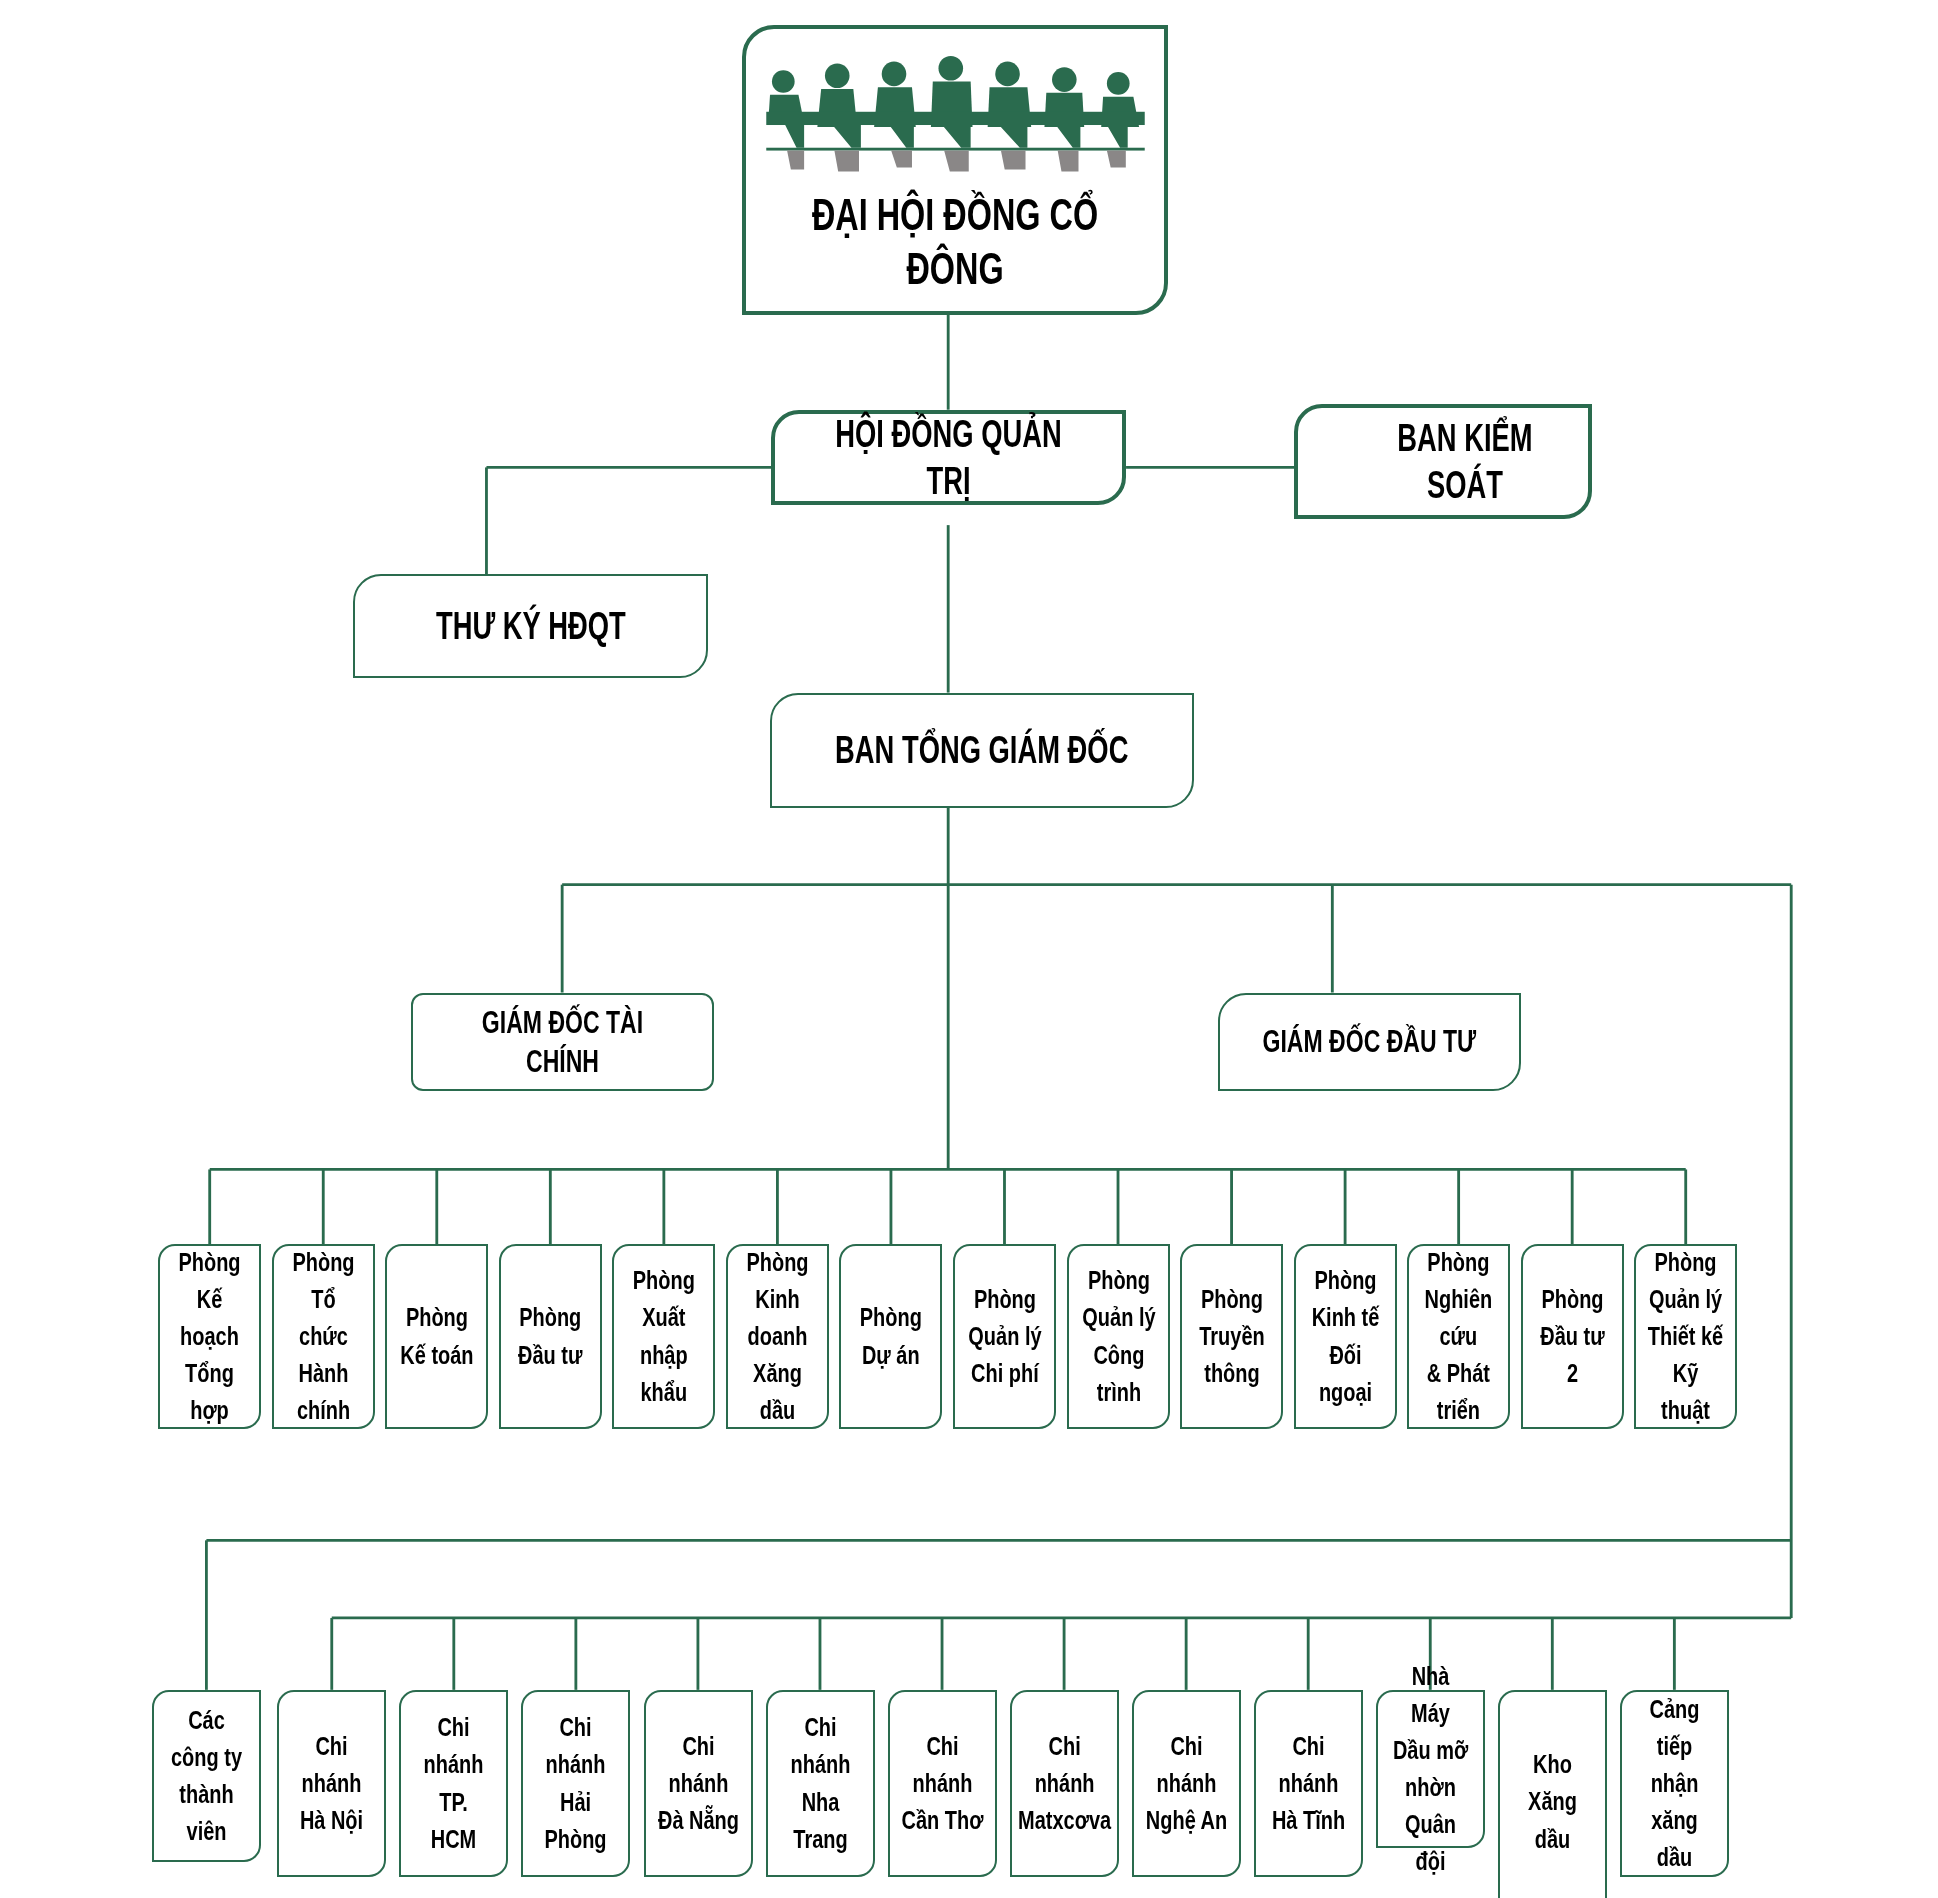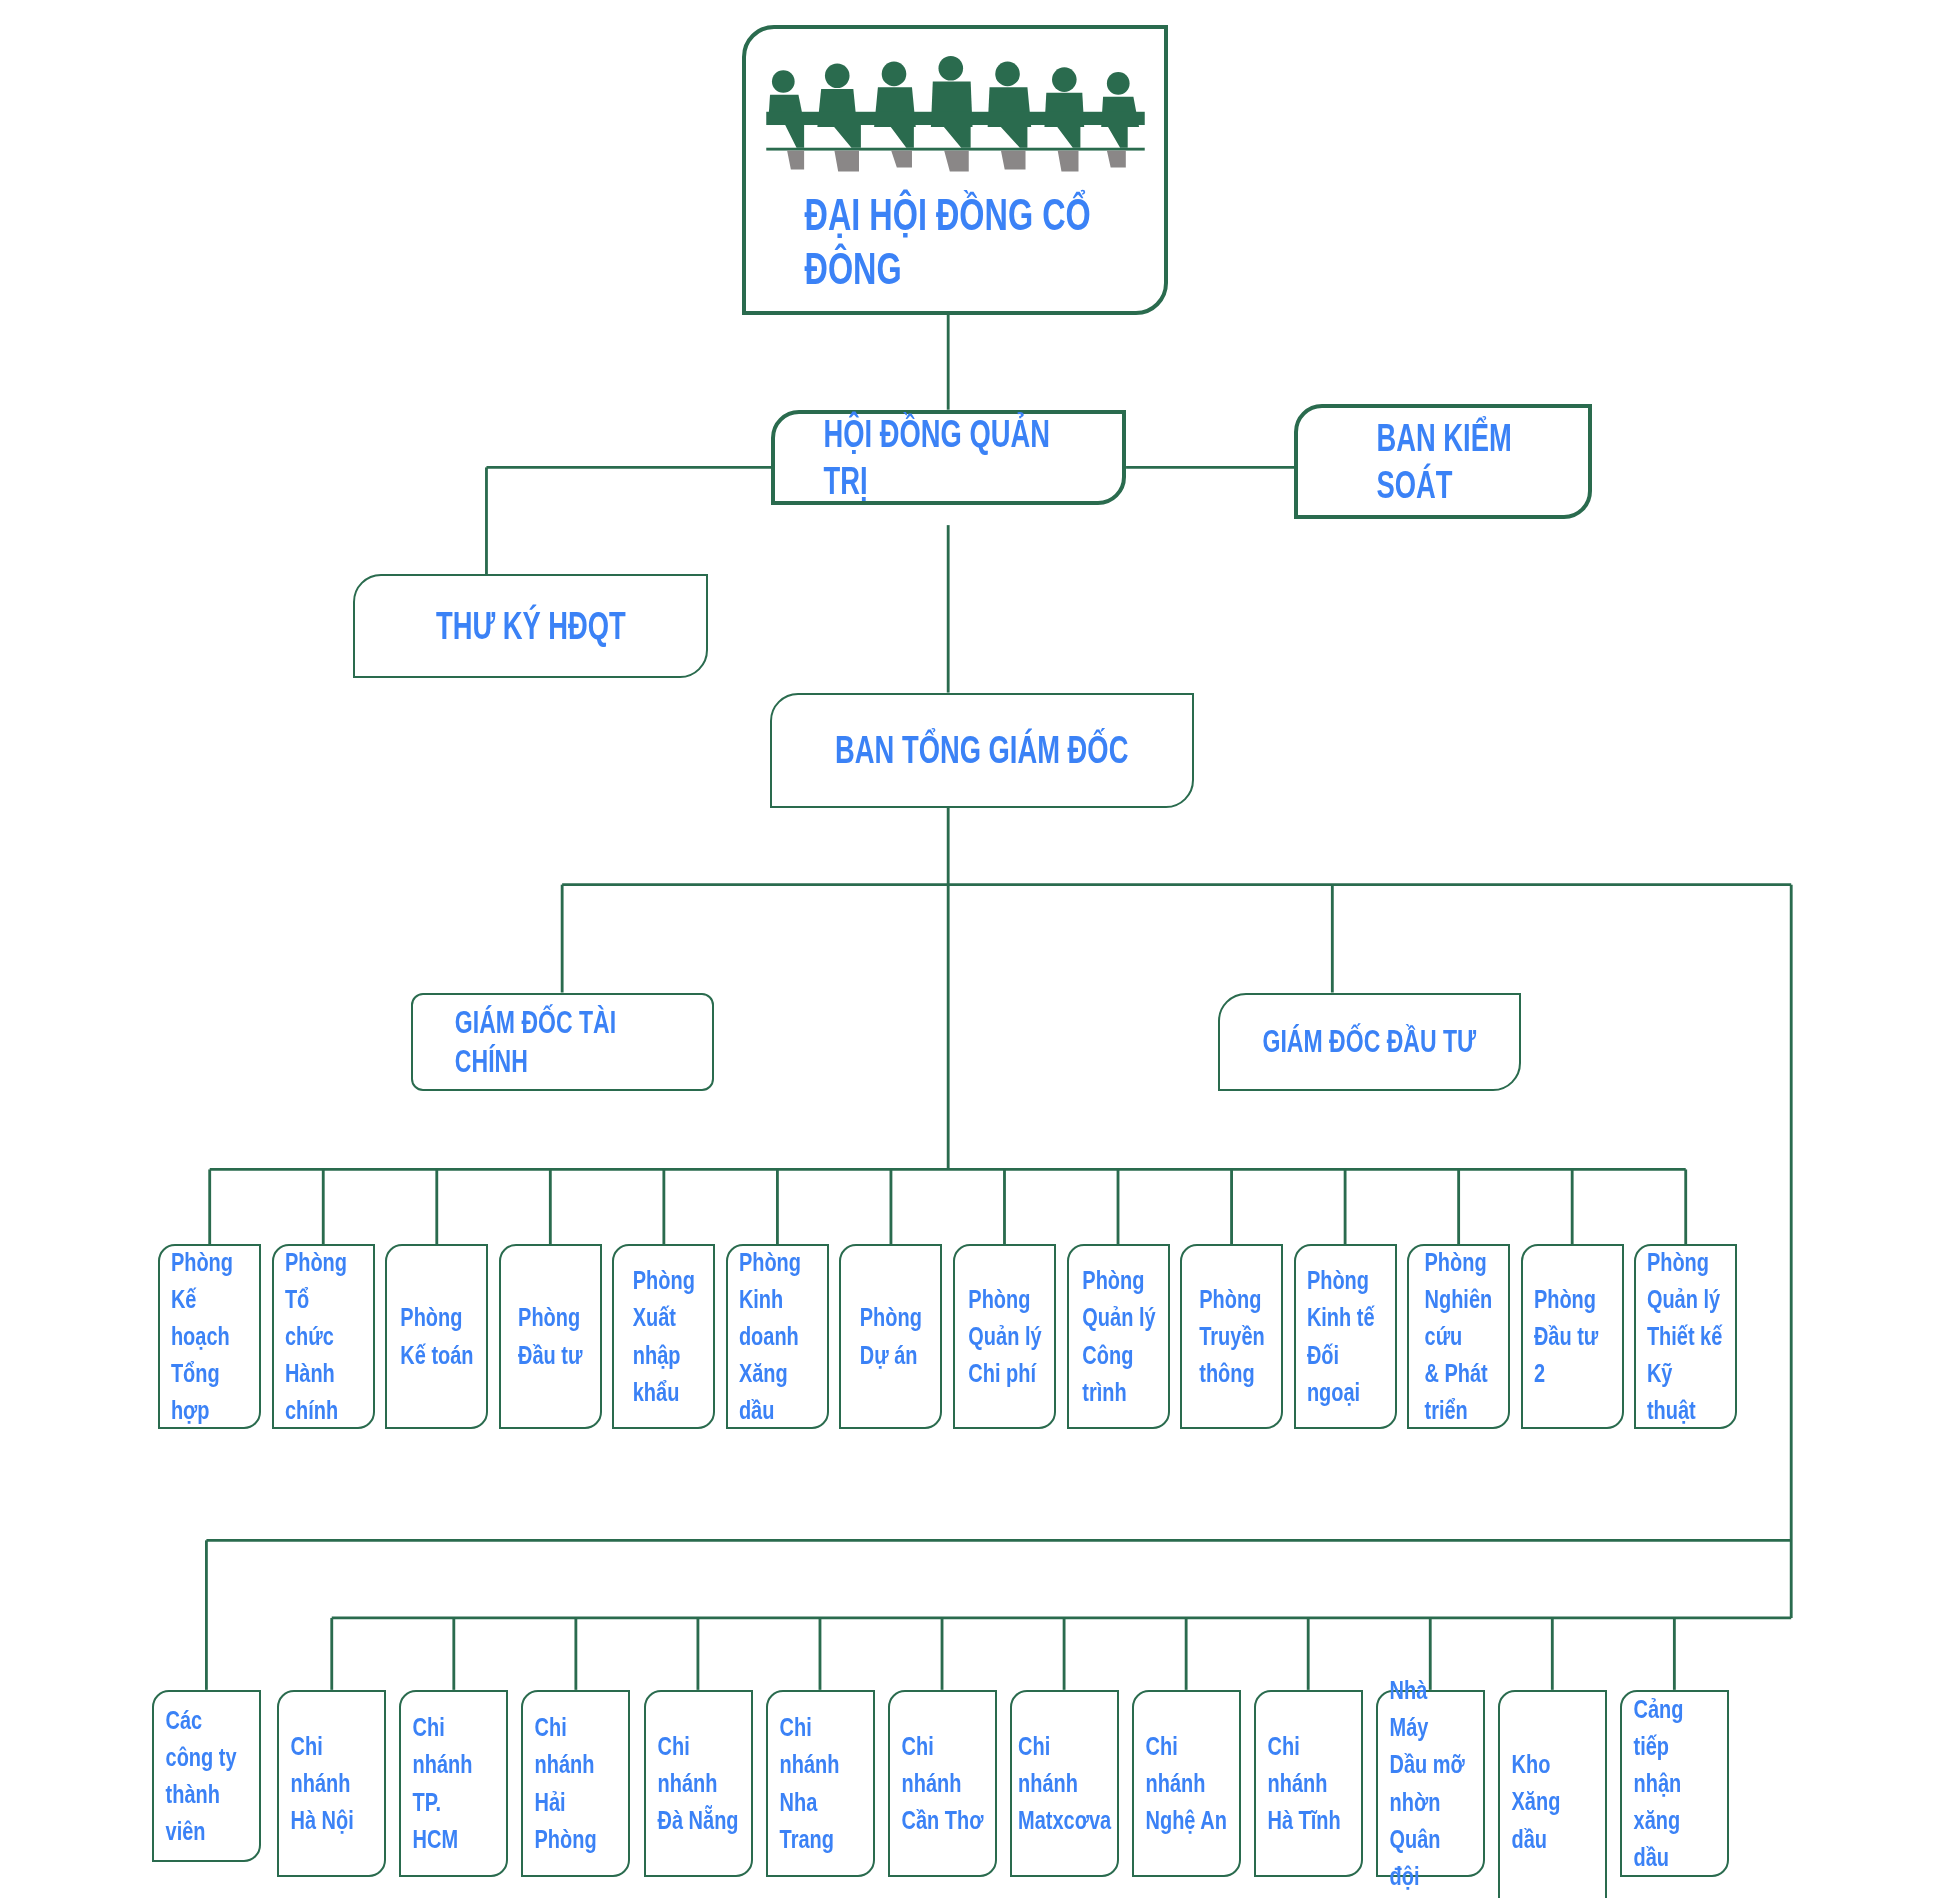--- a/index.html
+++ b/index.html
@@ -3,22 +3,22 @@
   <meta charset="utf-8">
   <style>
     html, body { margin: 0; padding: 0; background: #ffffff; }
     body { width: 1938px; height: 1898px; position: relative; overflow: hidden;
            font-family: "Liberation Sans", "DejaVu Sans", sans-serif; }
     #chart { position: absolute; left: 0; top: 0; width: 1938px; height: 1898px; }
     .node {
       position: absolute; box-sizing: border-box; background: #ffffff;
       border: 2.8px solid #2a6b4e;
       border-top-left-radius: 28px; border-bottom-right-radius: 28px;
-      display: flex; align-items: center; justify-content: center; 
-      color: #3b82f6; font-weight: bold; cursor: pointer;
+      display: flex; align-items: center; justify-content: center; text-align: center;
+      color: #000000; font-weight: bold; cursor: pointer;
     }
     .node.thick { border-width: 4.7px; }
     .label { display: block; white-space: pre-line; line-height: 1.22; }
     .lvl1 .label { font-size: 38px; transform: scaleX(0.72); }
     .lvl2 .label { font-size: 32px; transform: scaleX(0.72); }
     .small .label { font-size: 25.6px; transform: scaleX(0.78); line-height: 1.45; }
     .small { border-top-left-radius: 17px; border-bottom-right-radius: 17px; }
     #agm { flex-direction: column; justify-content: flex-start; }
     #agm .label { font-size: 45px; transform: scaleX(0.72); margin-top: 9.5px; }
     .pict { margin-top: 26.5px; }
@@ -231,21 +231,21 @@
 Matxcơva</span>
     </div>
     <div class="node small" style="left: 1132px; top: 1690px; width: 109px; height: 187px;">
       <span class="label">Chi nhánh
 Nghệ An</span>
     </div>
     <div class="node small" style="left: 1254px; top: 1690px; width: 109px; height: 187px;">
       <span class="label">Chi nhánh
 Hà Tĩnh</span>
     </div>
-    <div class="node small" style="left: 1376px; top: 1690px; width: 109px; height: 187px;">
+    <div class="node small" style="left: 1376px; top: 1690px; width: 109px; height: 158px;">
       <span class="label">Nhà Máy
 Dầu mỡ
 nhờn
 Quân đội</span>
     </div>
     <div class="node small" style="left: 1498px; top: 1690px; width: 109px; height: 224px;">
       <span class="label">Kho
 Xăng dầu</span>
     </div>
     <div class="node small" style="left: 1620px; top: 1690px; width: 109px; height: 187px;">

